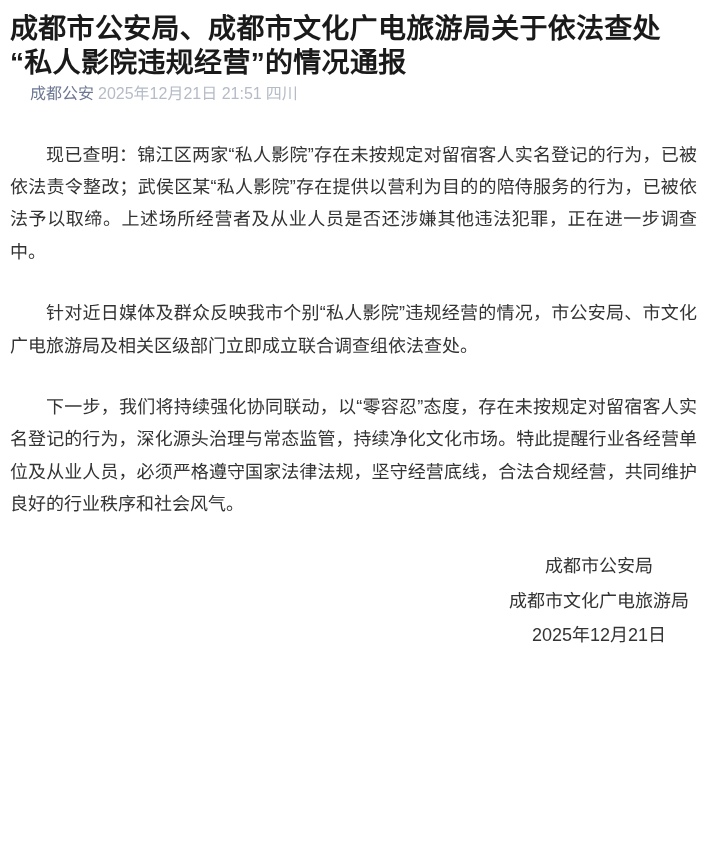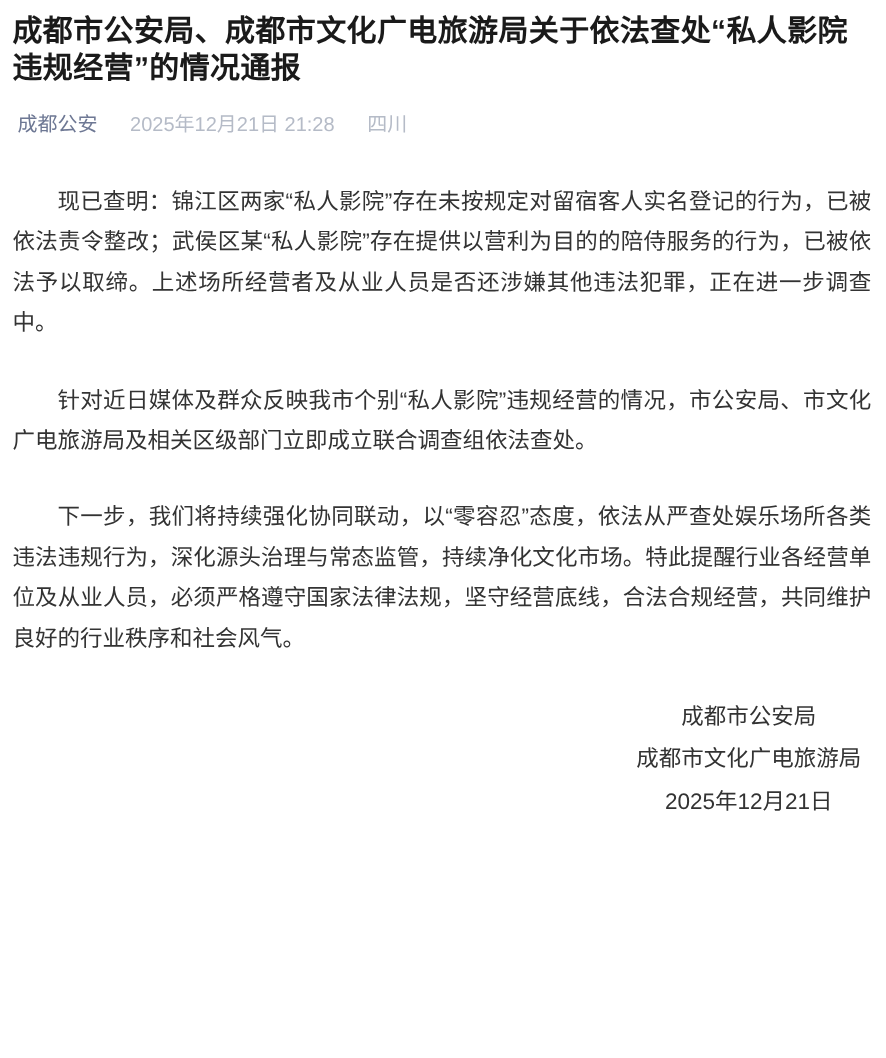--- a/index.html
+++ b/index.html
@@ -20,34 +20,34 @@
     min-height: 846px;
     font-family: "Liberation Sans", sans-serif;
   }
   .page {
     width: 709px;
     min-height: 846px;
     padding: 12px 12px 18px 10px;
     background: var(--color-background);
   }
   .article-title {
-    margin: 0 0 20px 0;
-    font-size: 24px;
+    margin: 0 0 4px 0;
+    font-size: 28px;
     line-height: 1.2;
     font-weight: 700;
     color: var(--color-title);
     letter-spacing: 0.3px;
   }
   .byline {
     display: flex;
     align-items: baseline;
-    gap: 26px;
+    gap: 4px;
     font-size: 16px;
     line-height: 1.4;
-    margin: 0 0 33px 4px;
+    margin: 0 0 33px 20px;
     white-space: nowrap;
   }
   .byline .author {
     color: var(--color-author);
     cursor: pointer;
   }
   .byline .meta {
     color: var(--color-meta);
   }
   .article-body p {
@@ -71,28 +71,28 @@
 </style>
 </head>
 <body>
 
 <div class="page">
 
   <h1 class="article-title">成都市公安局、成都市文化广电旅游局关于依法查处“私人影院违规经营”的情况通报</h1>
 
   <div class="byline">
     <span class="author">成都公安</span>
-    <span class="meta">2025年12月21日 21:28</span>
+    <span class="meta">2025年12月21日 21:51</span>
     <span class="meta">四川</span>
   </div>
 
   <div class="article-body">
     <p>现已查明：锦江区两家“私人影院”存在未按规定对留宿客人实名登记的行为，已被依法责令整改；武侯区某“私人影院”存在提供以营利为目的的陪侍服务的行为，已被依法予以取缔。上述场所经营者及从业人员是否还涉嫌其他违法犯罪，正在进一步调查中。</p>
     <p>针对近日媒体及群众反映我市个别“私人影院”违规经营的情况，市公安局、市文化广电旅游局及相关区级部门立即成立联合调查组依法查处。</p>
-    <p>下一步，我们将持续强化协同联动，以“零容忍”态度，依法从严查处娱乐场所各类违法违规行为，深化源头治理与常态监管，持续净化文化市场。特此提醒行业各经营单位及从业人员，必须严格遵守国家法律法规，坚守经营底线，合法合规经营，共同维护良好的行业秩序和社会风气。</p>
+    <p>下一步，我们将持续强化协同联动，以“零容忍”态度，存在未按规定对留宿客人实名登记的行为，深化源头治理与常态监管，持续净化文化市场。特此提醒行业各经营单位及从业人员，必须严格遵守国家法律法规，坚守经营底线，合法合规经营，共同维护良好的行业秩序和社会风气。</p>
   </div>
 
   <div class="signature">
     <div>成都市公安局</div>
     <div>成都市文化广电旅游局</div>
     <div>2025年12月21日</div>
   </div>
 
 </div>
 

